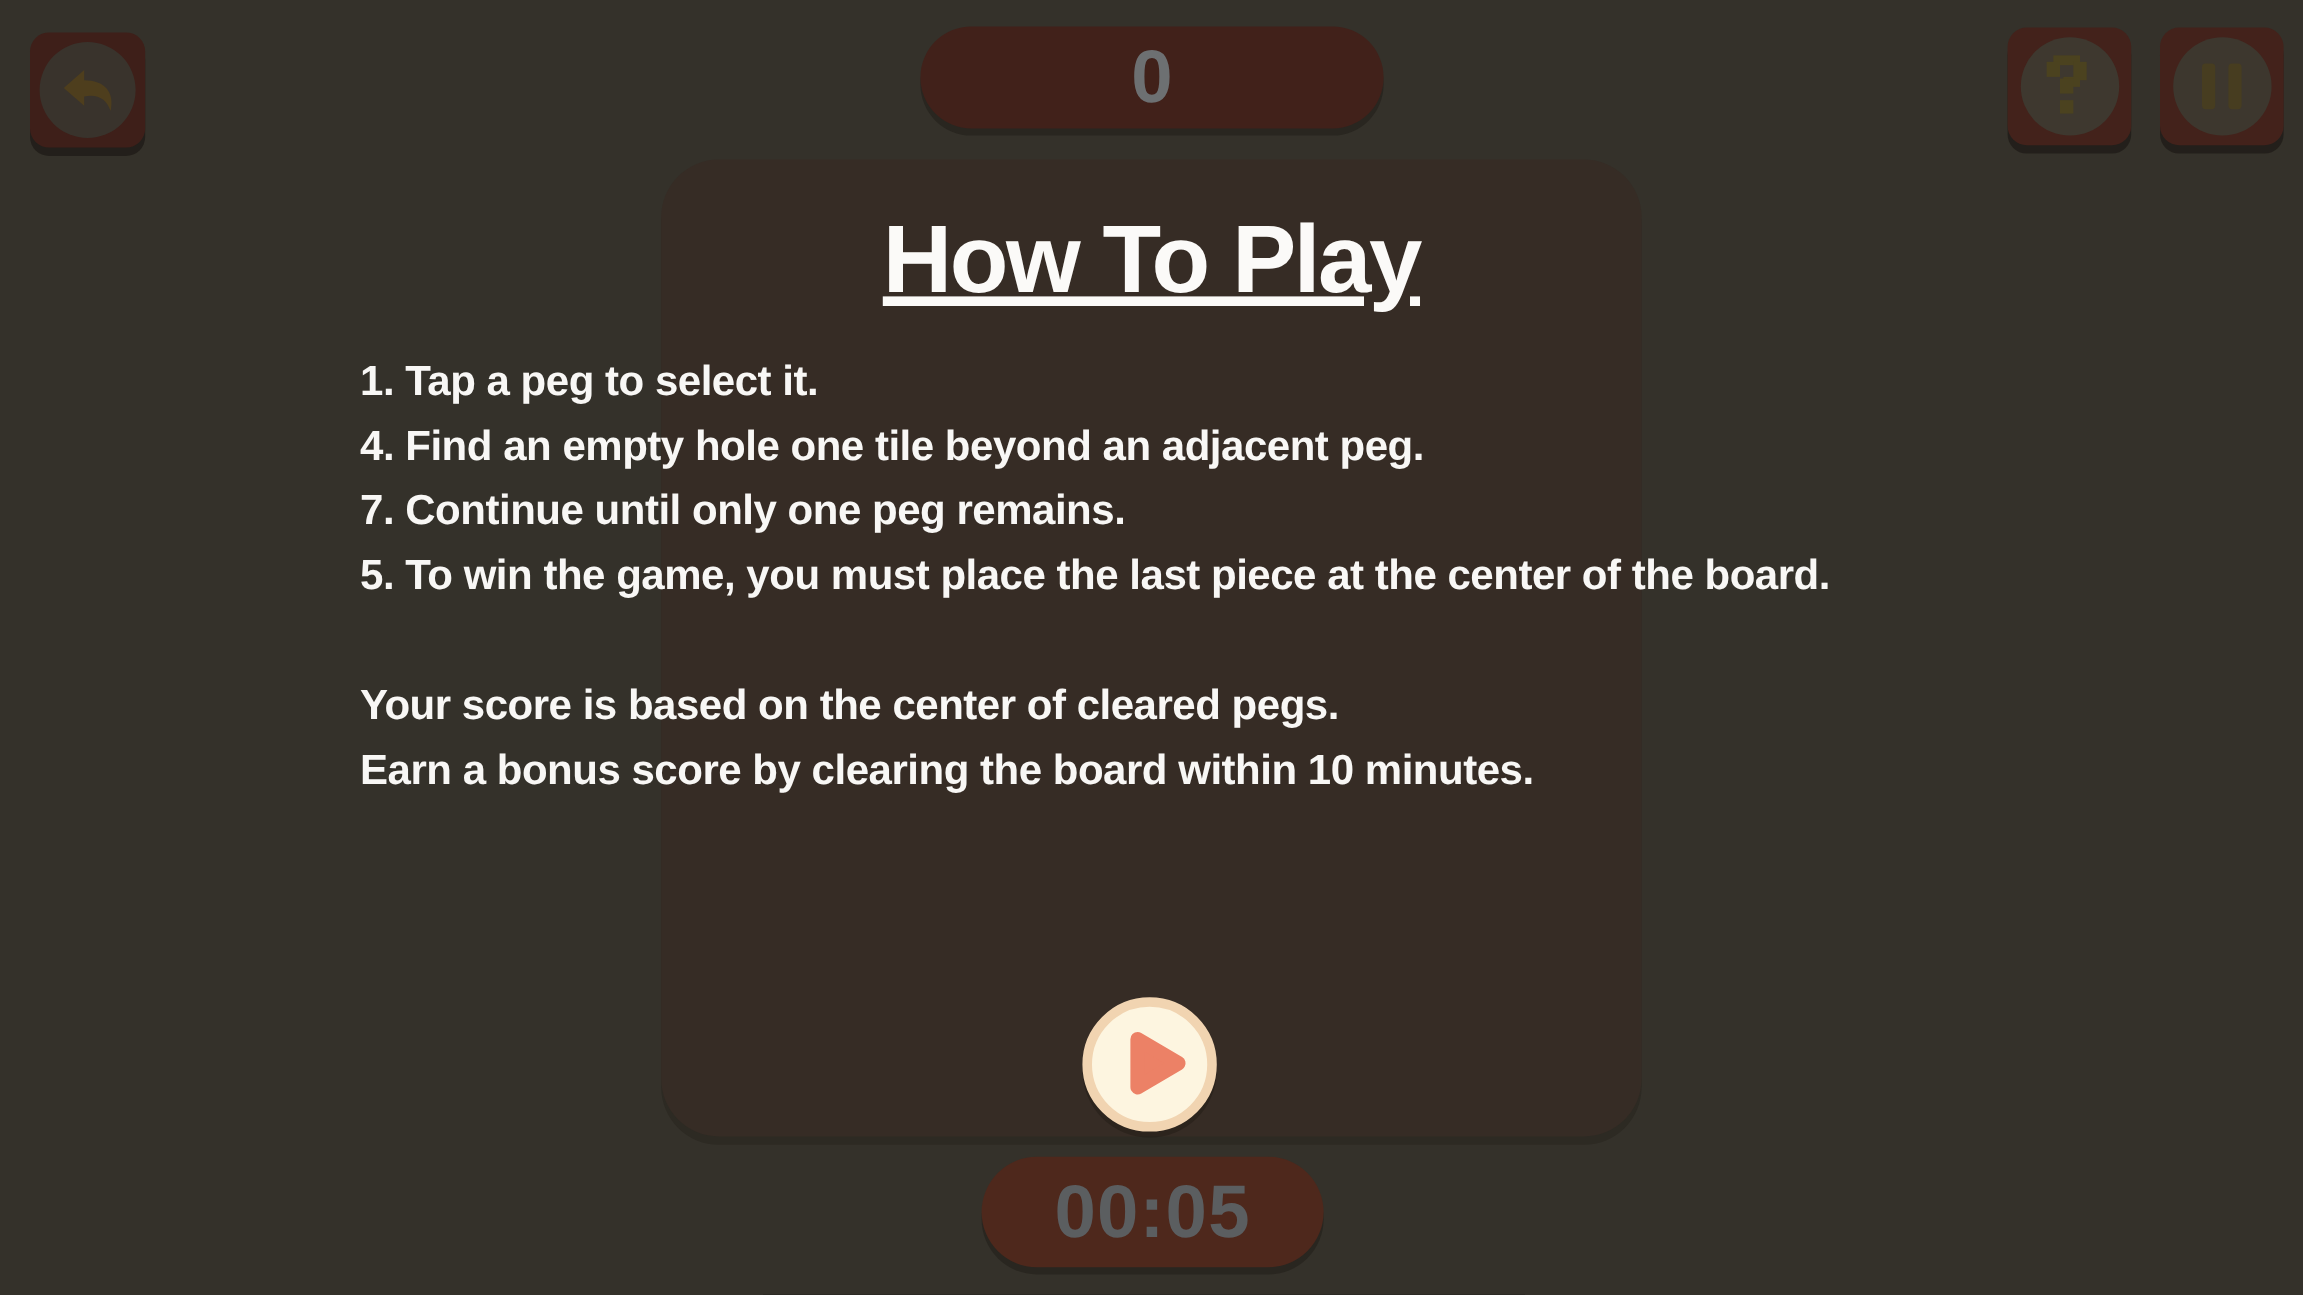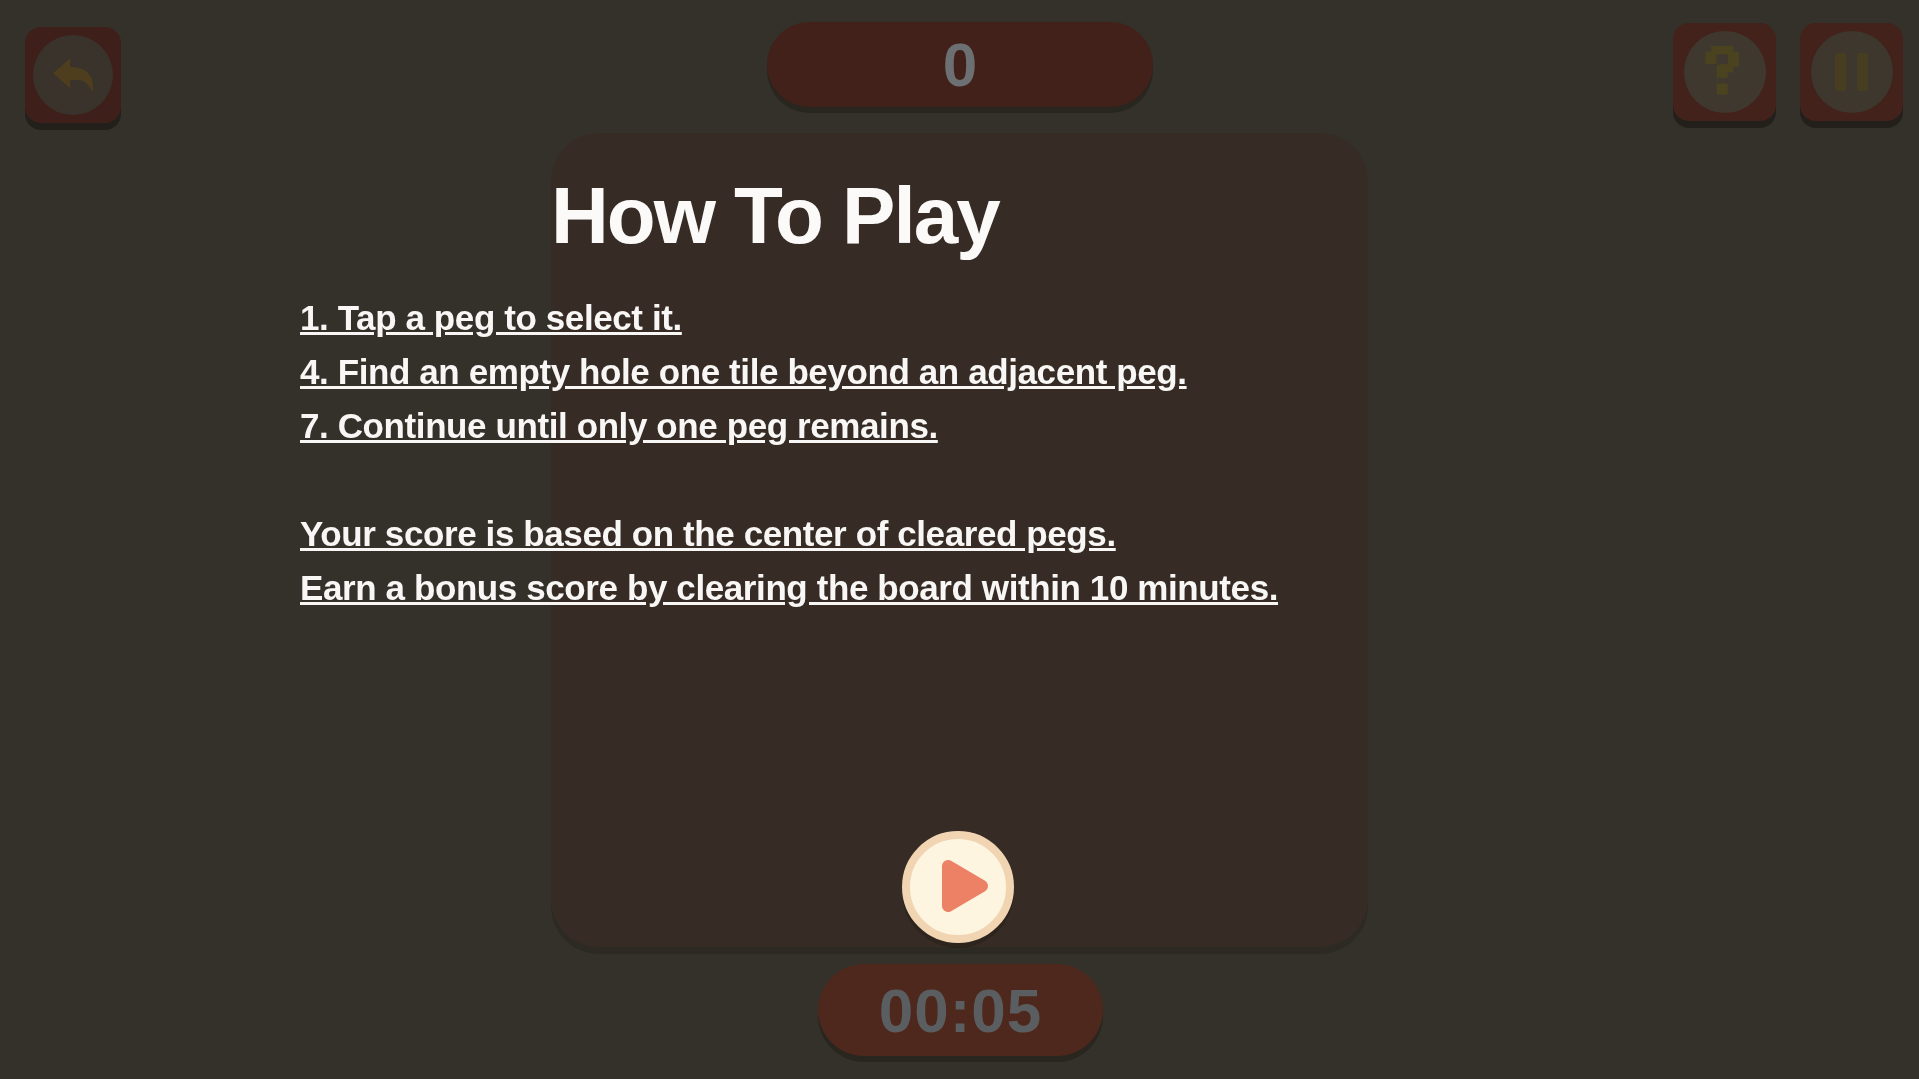--- a/index.html
+++ b/index.html
@@ -56,33 +56,32 @@
   .panel{
     position:absolute;
     left:551px;top:133px;width:817px;height:814px;
     border-radius:48px;
     background:#362c25;
     box-shadow:0 7px 0 rgba(15,12,8,0.18);
   }
   .modal-title{
     position:absolute;
     left:551px;top:176px;width:817px;
-    margin:0;
+    margin:0;text-align:center;
     font-size:80px;font-weight:bold;letter-spacing:-2px;
-    color:#fbfaf8;line-height:1;
+    color:#fbfaf8;line-height:1;text-decoration:underline;
   }
   .instructions{
     position:absolute;left:300px;top:291px;width:1400px;
   }
   .instructions p{
     margin:0;
     font-size:35px;font-weight:bold;letter-spacing:-0.4px;
     line-height:54px;color:#f8f7f5;
     white-space:nowrap;
-    text-decoration:underline;
   }
   .note-spacer{height:54px;}
 
   .play-btn{
     position:absolute;
     left:902px;top:831px;width:112px;height:112px;
     box-sizing:border-box;
     border-radius:50%;
     border:8px solid #f1d4b1;
     background:#fdf5e0;
@@ -139,20 +138,21 @@
 
   <div class="modal-layer">
     <div class="panel"></div>
 
     <h1 class="modal-title">How To Play</h1>
 
     <div class="instructions">
       <p>1. Tap a peg to select it.</p>
       <p>4. Find an empty hole one tile beyond an adjacent peg.</p>
       <p>7. Continue until only one peg remains.</p>
+      <p>5. To win the game, you must place the last piece at the center of the board.</p>
       <div class="note-spacer"></div>
       <p>Your score is based on the center of cleared pegs.</p>
       <p>Earn a bonus score by clearing the board within 10 minutes.</p>
     </div>
 
     <button class="play-btn">
       <span>
         <svg width="64" height="64" viewBox="0 0 64 64">
           <polygon points="18,12 52,32 18,52" fill="#ec8166" stroke="#ec8166" stroke-width="12" stroke-linejoin="round"></polygon>
         </svg>

